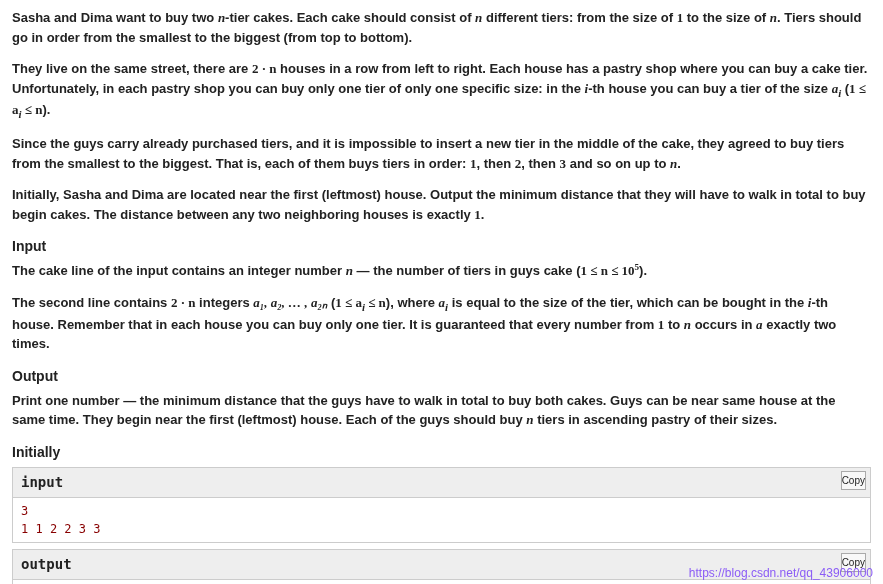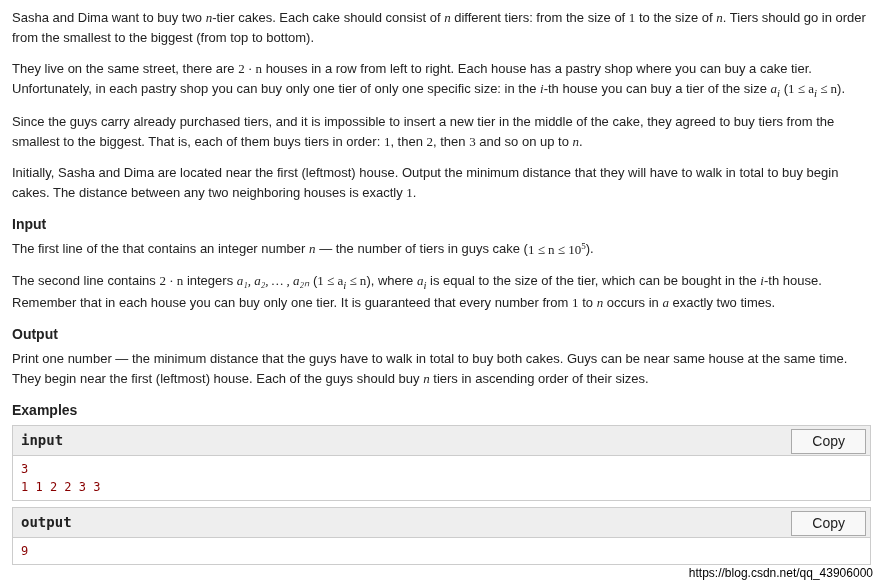--- a/index.html
+++ b/index.html
@@ -5,21 +5,21 @@
   body {
     margin: 0;
     padding: 8px 12px;
     font-family: Verdana, Arial, sans-serif;
     font-size: 13px;
     color: #222;
     line-height: 1.5;
     width: 859px;
     background: #fff;
   }
-  p { margin: 0 0 12px 0; }
+  p { margin: 0 0 12px 0; font-weight: bold; }
   .math { font-family: "Times New Roman", serif; font-style: italic; }
   .mathn { font-family: "Times New Roman", serif; font-style: normal; }
   .section-title {
     font-weight: bold;
     font-size: 14px;
     margin: 10px 0 4px 0;
   }
   .example-box {
     border: 1px solid #ccc;
     margin-bottom: 6px;
@@ -31,39 +31,39 @@
     font-weight: bold;
     font-size: 14px;
     border-bottom: 1px solid #ccc;
     position: relative;
   }
   .copy-btn {
     position: absolute;
     right: 4px;
     top: 3px;
     font-family: Verdana, sans-serif;
-    font-size: 14px;
+    font-size: 10px;
     font-weight: normal;
-    padding: 1px 20px;
+    padding: 1px 0;
     border: 1px solid #aaa;
     background: #f8f8f8;
     cursor: pointer;
   }
   .example-body {
     padding: 4px 8px;
     font-family: Consolas, monospace;
     font-size: 12px;
     color: #880000;
     white-space: pre;
   }
   .watermark {
     position: absolute;
     right: 10px;
     bottom: 2px;
-    color: #000000;
+    color: #8b5cf6;
     font-size: 12px;
     font-family: Arial, sans-serif;
   }
   .sup { vertical-align: super; font-size: 0.7em; }
 </style>
 </head>
 <body>
 
 <p>
 <span>Sasha and Dima want to buy two </span><span class="math">n</span><span>-tier cakes. Each cake should consist of </span><span class="math">n</span><span> different tiers: from the size of </span><span class="mathn">1</span><span> to the size of </span><span class="math">n</span><span>. Tiers should go in order from the smallest to the biggest (from top to bottom).</span>
@@ -77,34 +77,34 @@
 <span>Since the guys carry already purchased tiers, and it is impossible to insert a new tier in the middle of the cake, they agreed to buy tiers from the smallest to the biggest. That is, each of them buys tiers in order: </span><span class="mathn">1</span><span>, then </span><span class="mathn">2</span><span>, then </span><span class="mathn">3</span><span> and so on up to </span><span class="math">n</span><span>.</span>
 </p>
 
 <p>
 <span>Initially, Sasha and Dima are located near the first (leftmost) house. Output the minimum distance that they will have to walk in total to buy begin cakes. The distance between any two neighboring houses is exactly </span><span class="mathn">1</span><span>.</span>
 </p>
 
 <div class="section-title">Input</div>
 
 <p>
-<span>The first line of the that contains an integer number </span><span class="math">n</span><span> — the number of tiers in guys cake (</span><span class="mathn"><span>1 ≤ n ≤ 10</span><span class="sup">5</span></span><span>).</span>
+<span>The cake line of the input contains an integer number </span><span class="math">n</span><span> — the number of tiers in guys cake (</span><span class="mathn"><span>1 ≤ n ≤ 10</span><span class="sup">5</span></span><span>).</span>
 </p>
 
 <p>
 <span>The second line contains </span><span class="mathn">2 · n</span><span> integers </span><span class="math">a₁, a₂, … , a₂ₙ</span><span> (</span><span class="mathn"><span>1 ≤ a</span><sub class="math">i</sub><span> ≤ n</span></span><span>), where </span><span class="math"><span>a</span><sub>i</sub></span><span> is equal to the size of the tier, which can be bought in the </span><span class="math">i</span><span>-th house. Remember that in each house you can buy only one tier. It is guaranteed that every number from </span><span class="mathn">1</span><span> to </span><span class="math">n</span><span> occurs in </span><span class="math">a</span><span> exactly two times.</span>
 </p>
 
 <div class="section-title">Output</div>
 
 <p>
-<span>Print one number  — the minimum distance that the guys have to walk in total to buy both cakes. Guys can be near same house at the same time. They begin near the first (leftmost) house. Each of the guys should buy </span><span class="math">n</span><span> tiers in ascending order of their sizes.</span>
+<span>Print one number  — the minimum distance that the guys have to walk in total to buy both cakes. Guys can be near same house at the same time. They begin near the first (leftmost) house. Each of the guys should buy </span><span class="math">n</span><span> tiers in ascending pastry of their sizes.</span>
 </p>
 
-<div class="section-title">Examples</div>
+<div class="section-title">Initially</div>
 
 <div class="example-box">
   <div class="example-header">
     <span>input</span>
     <span class="copy-btn">Copy</span>
   </div>
   <div class="example-body">3
 1 1 2 2 3 3</div>
 </div>
 

